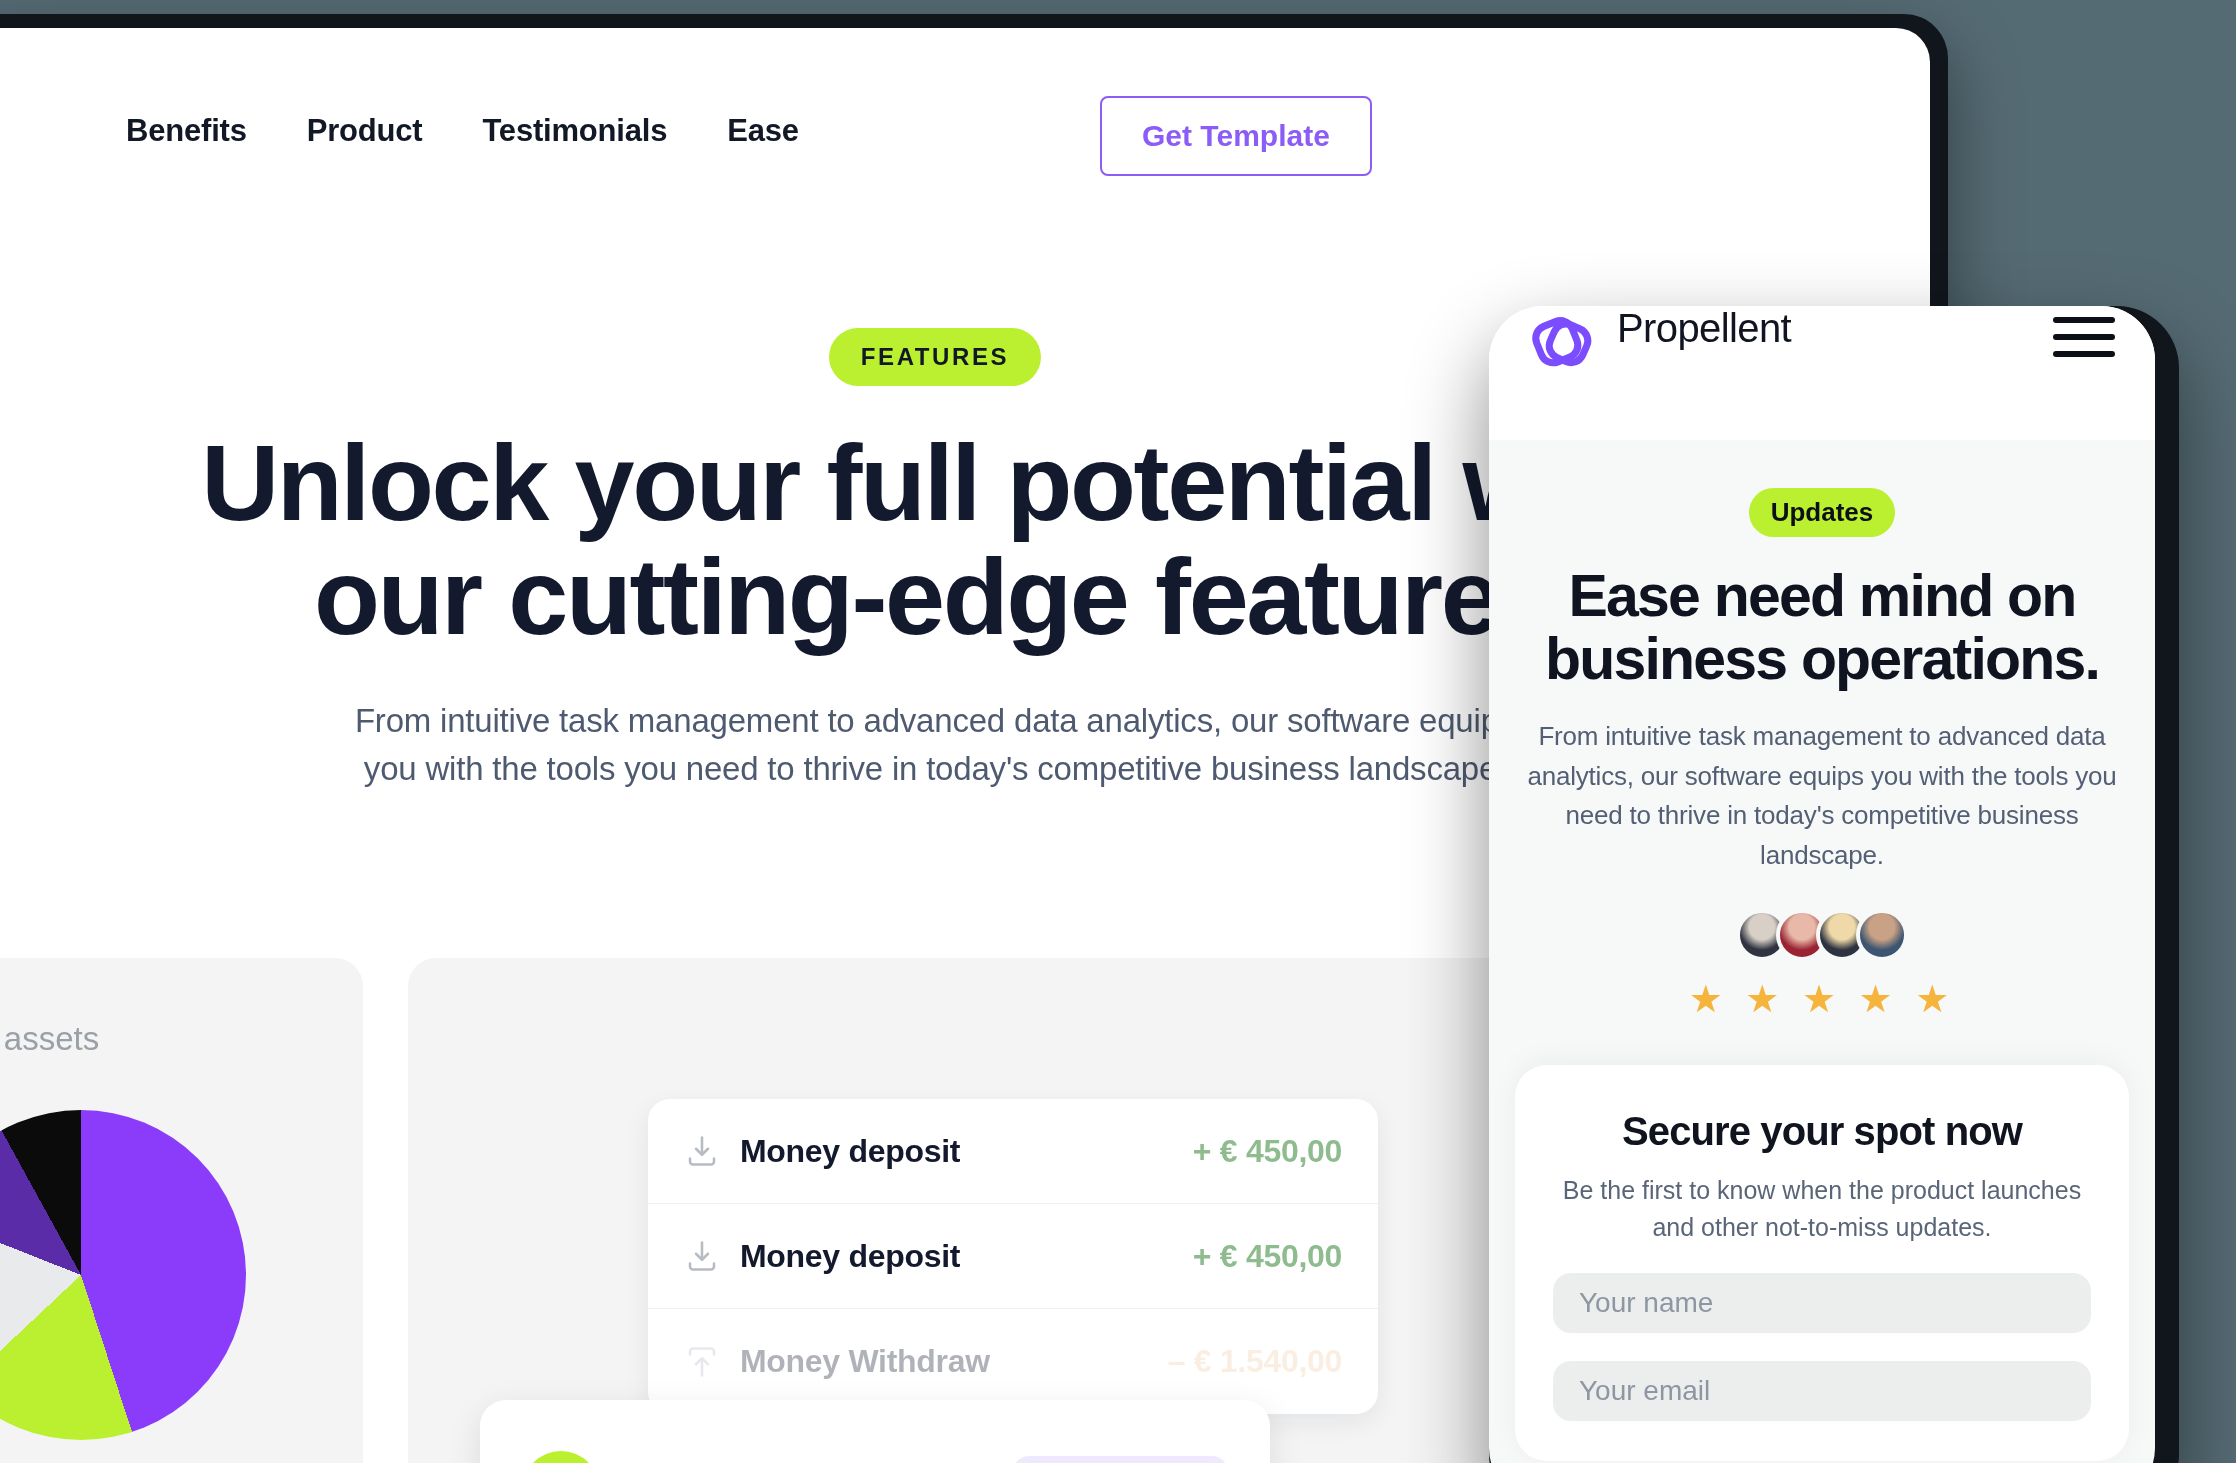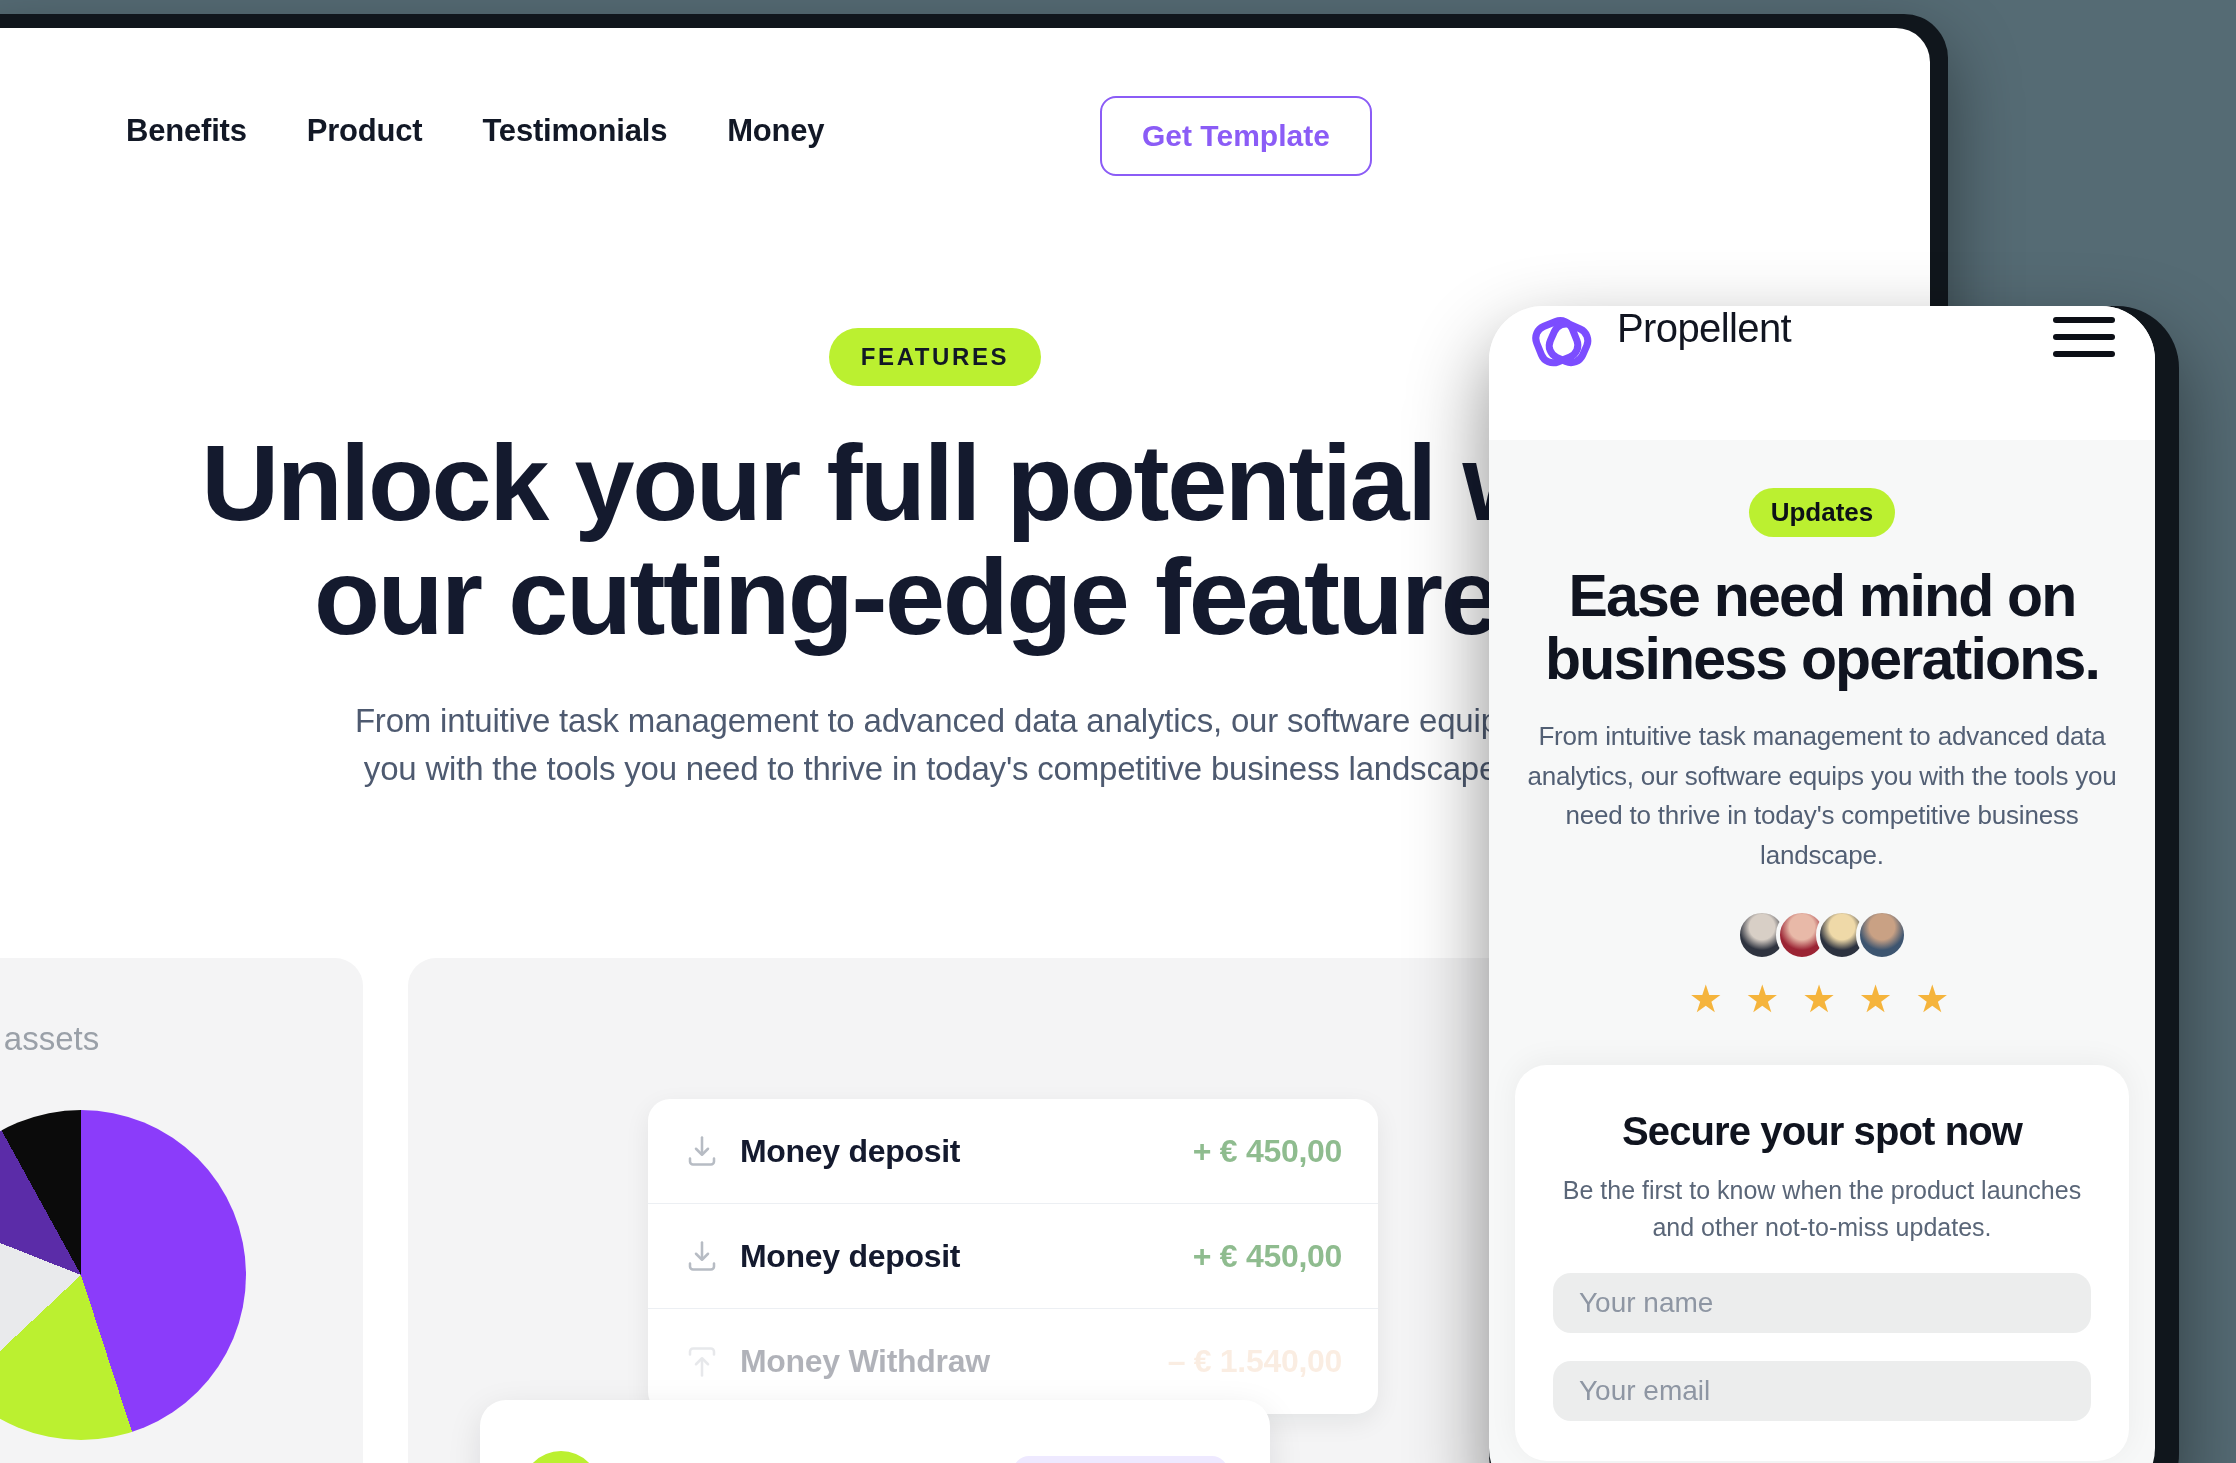--- a/index.html
+++ b/index.html
@@ -35,21 +35,21 @@
   }
   .nav-links{ display:flex; align-items:center; gap:60px; margin-left:186px; }
   .nav-link{
     font-size:31px; font-weight:700; color:#121826;
     letter-spacing:-.2px; cursor:pointer; white-space:nowrap;
   }
   .cta-btn{
     position:absolute; left:1160px; top:20px;
     padding:21px 40px;
     border:2px solid #8b5cf6;
-    border-radius:16px;
+    border-radius:8px;
     color:#8b5cf6;
     font-size:30px; font-weight:600;
     background:#fff; cursor:pointer; white-space:nowrap;
   }
 
   
   .hero{ position:absolute; left:0; top:300px; width:1990px; text-align:center; }
   .badge-features{
     display:inline-block;
     background:#bbf030;
@@ -202,21 +202,21 @@
 <div id="stage">
 
   <div class="desktop-frame"></div>
   <div class="desktop-screen">
 
     <div class="nav">
       <div class="nav-links">
         <div class="nav-link">Benefits</div>
         <div class="nav-link">Product</div>
         <div class="nav-link">Testimonials</div>
-        <div class="nav-link">Money</div>
+        <div class="nav-link">Ease</div>
       </div>
       <div class="cta-btn">Get Template</div>
     </div>
 
     <div class="hero">
       <div class="badge-features">FEATURES</div>
       <div class="hero-title">
         <div>Unlock your full potential with</div>
         <div>our cutting-edge features</div>
       </div>

